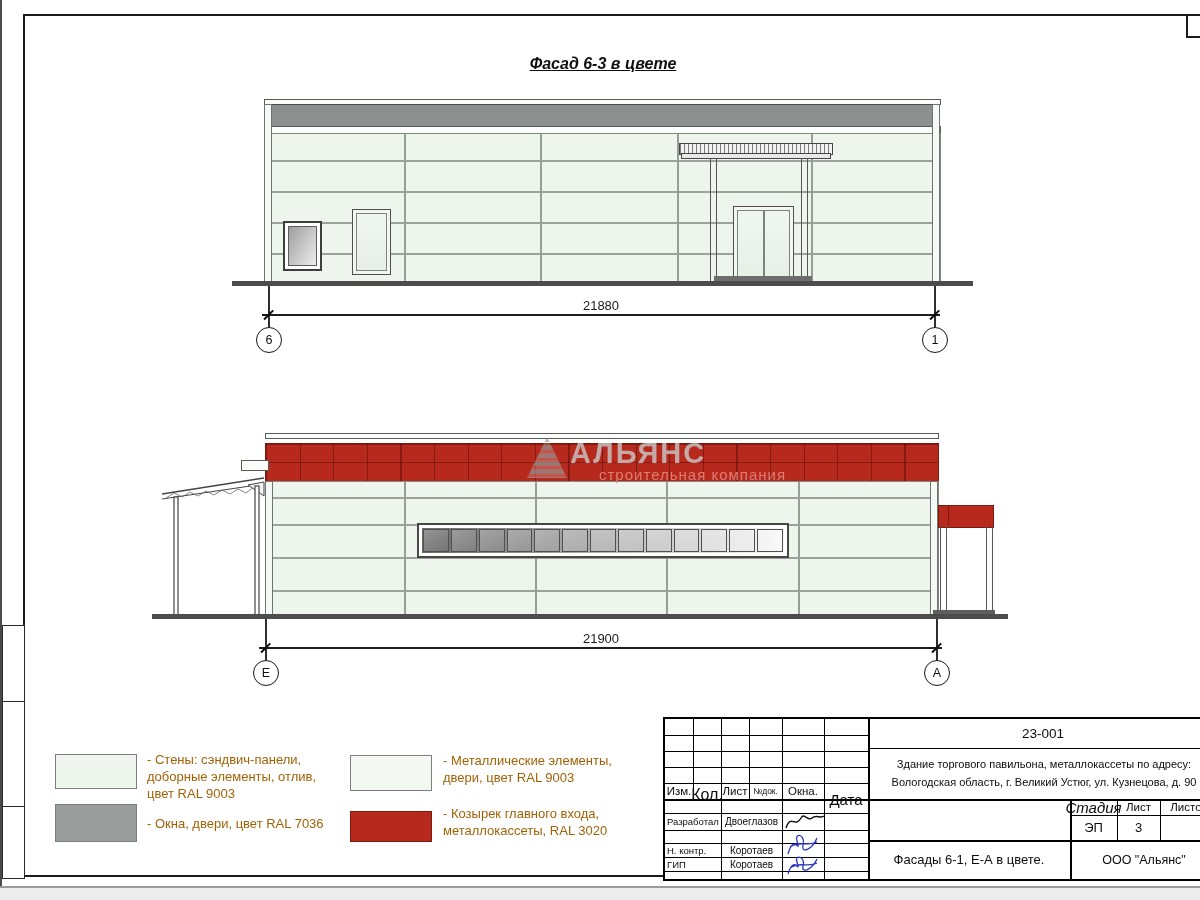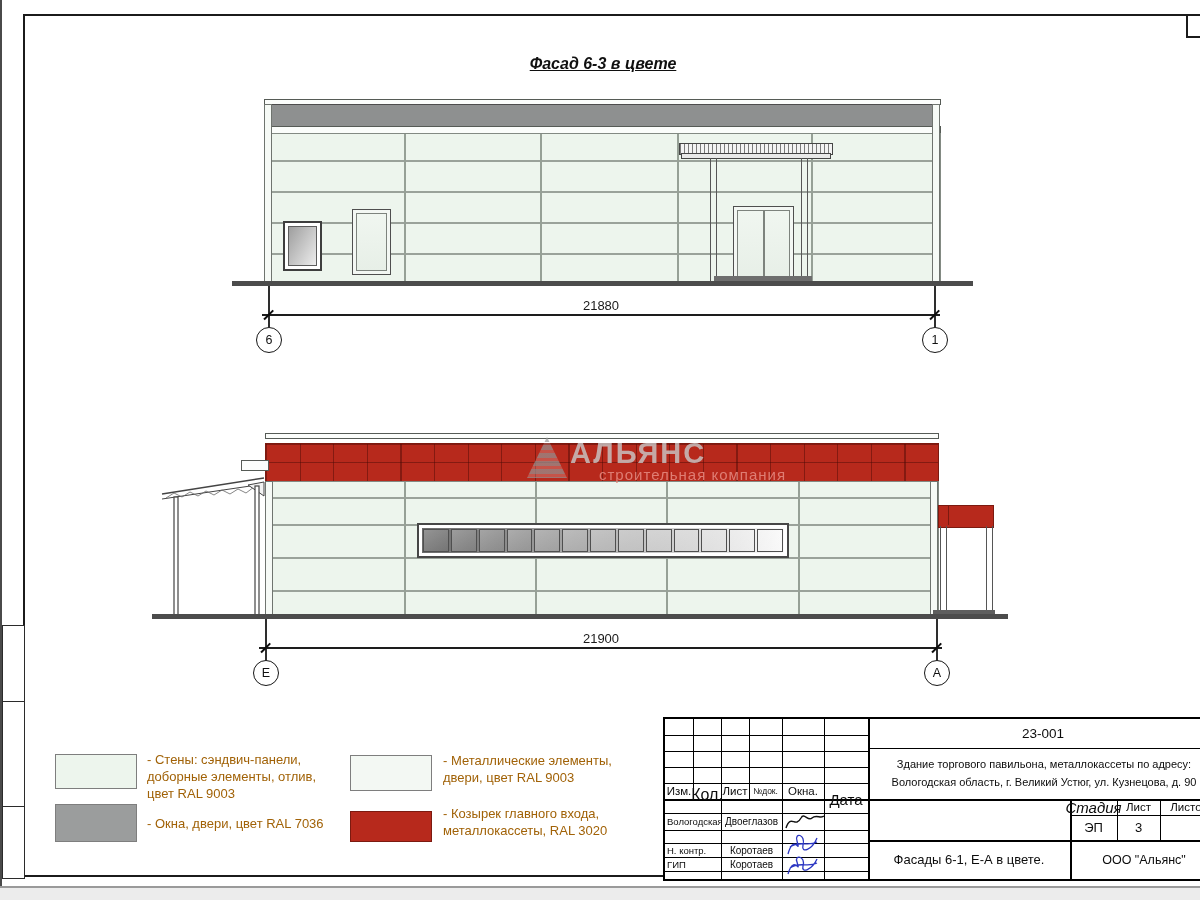--- a/index.html
+++ b/index.html
@@ -231,21 +231,21 @@
     <div class="ln" style="left:405px;top:96px;width:148px;height:1px;"></div>
     <div class="ln" style="left:203px;top:121px;width:350px;height:1.5px;"></div>
 
     <div class="tc" style="left:0;top:64px;width:28px;height:16px;font-size:11.5px;">Изм.</div>
     <div class="tc" style="left:28px;top:64px;width:28px;height:24px;font-size:16px;">Кол.</div>
     <div class="tc" style="left:56px;top:64px;width:28px;height:16px;font-size:11.5px;">Лист</div>
     <div class="tc" style="left:84px;top:64px;width:33px;height:16px;font-size:8.5px;">№док.</div>
     <div class="tc" style="left:117px;top:64px;width:42px;height:16px;font-size:11.5px;">Окна.</div>
     <div class="tc" style="left:159px;top:64px;width:44px;height:32px;font-size:15px;">Дата</div>
 
-    <div class="tc" style="left:2px;top:94px;width:54px;height:17px;font-size:9.5px;justify-content:flex-start;">Вологодская</div>
+    <div class="tc" style="left:2px;top:94px;width:54px;height:17px;font-size:9.5px;justify-content:flex-start;">Разработал</div>
     <div class="tc" style="left:56px;top:94px;width:61px;height:17px;font-size:10px;">Двоеглазов</div>
     <div class="tc" style="left:2px;top:124px;width:54px;height:14px;font-size:9.5px;justify-content:flex-start;">Н. контр.</div>
     <div class="tc" style="left:56px;top:124px;width:61px;height:14px;font-size:10px;">Коротаев</div>
     <div class="tc" style="left:2px;top:138px;width:54px;height:14px;font-size:9.5px;justify-content:flex-start;">ГИП</div>
     <div class="tc" style="left:56px;top:138px;width:61px;height:14px;font-size:10px;">Коротаев</div>
 
     <svg class="abs" style="left:118px;top:90px;" width="42" height="24" viewBox="0 0 42 24">
       <path d="M3 19 C8 4 12 20 18 9 C21 3 25 13 29 9 C33 5 38 10 41 7" stroke="#111" fill="none" stroke-width="1.4"></path>
     </svg>
     <svg class="abs" style="left:118px;top:110px;" width="38" height="30" viewBox="0 0 38 30">

